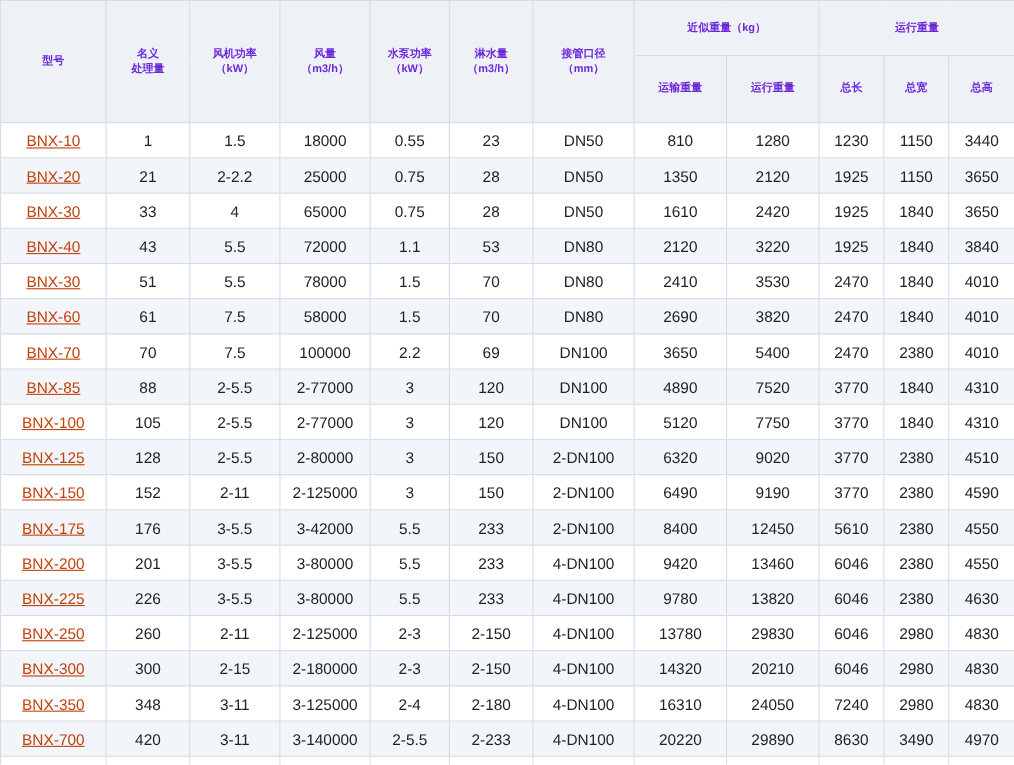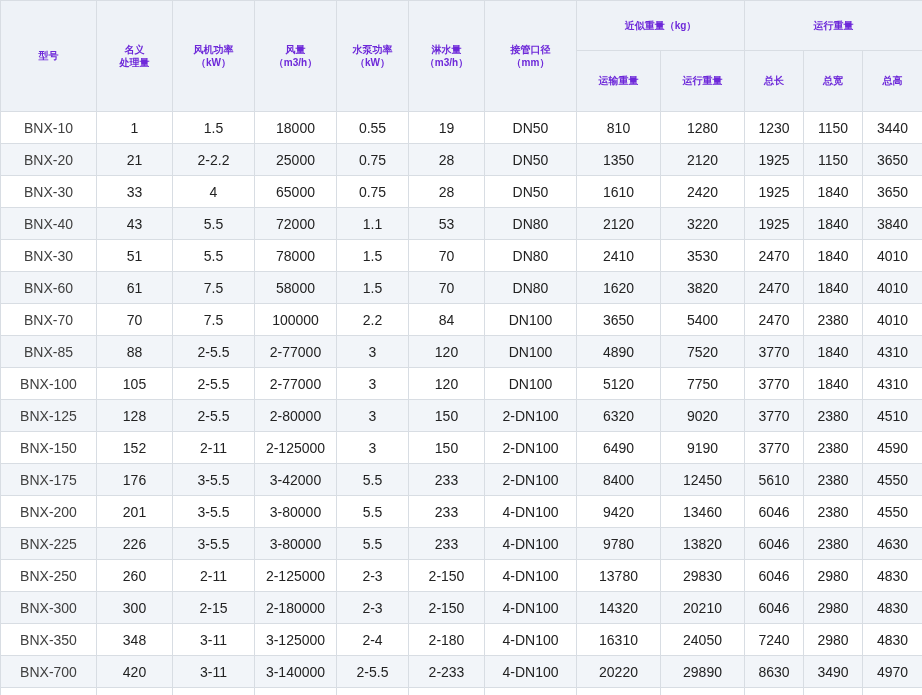--- a/index.html
+++ b/index.html
@@ -44,21 +44,22 @@
   }
   tbody td {
     font-size: 14px;
     color: #222222;
     height: 31px;
   }
   tbody tr.alt td {
     background: #f2f5f9;
   }
   tbody tr td.model {
-    color: #404040;
+    color: #c2410c;
+    text-decoration: underline;
   }
   .hdr-line {
     display: block;
   }
   col.c0 { width: 96px; }
   col.c1 { width: 76px; }
   col.c2 { width: 82px; }
   col.c3 { width: 82px; }
   col.c4 { width: 72px; }
   col.c5 { width: 76px; }
@@ -125,21 +126,21 @@
       <th class="sub">总高</th>
     </tr>
   </thead>
   <tbody id="table-body">
       <tr>
         <td class="model">BNX-10</td>
         <td>1</td>
         <td>1.5</td>
         <td>18000</td>
         <td>0.55</td>
-        <td>19</td>
+        <td>23</td>
         <td>DN50</td>
         <td>810</td>
         <td>1280</td>
         <td>1230</td>
         <td>1150</td>
         <td>3440</td>
       </tr>
       <tr class="alt">
         <td class="model">BNX-20</td>
         <td>21</td>
@@ -197,33 +198,33 @@
         <td>4010</td>
       </tr>
       <tr class="alt">
         <td class="model">BNX-60</td>
         <td>61</td>
         <td>7.5</td>
         <td>58000</td>
         <td>1.5</td>
         <td>70</td>
         <td>DN80</td>
-        <td>1620</td>
+        <td>2690</td>
         <td>3820</td>
         <td>2470</td>
         <td>1840</td>
         <td>4010</td>
       </tr>
       <tr>
         <td class="model">BNX-70</td>
         <td>70</td>
         <td>7.5</td>
         <td>100000</td>
         <td>2.2</td>
-        <td>84</td>
+        <td>69</td>
         <td>DN100</td>
         <td>3650</td>
         <td>5400</td>
         <td>2470</td>
         <td>2380</td>
         <td>4010</td>
       </tr>
       <tr class="alt">
         <td class="model">BNX-85</td>
         <td>88</td>

